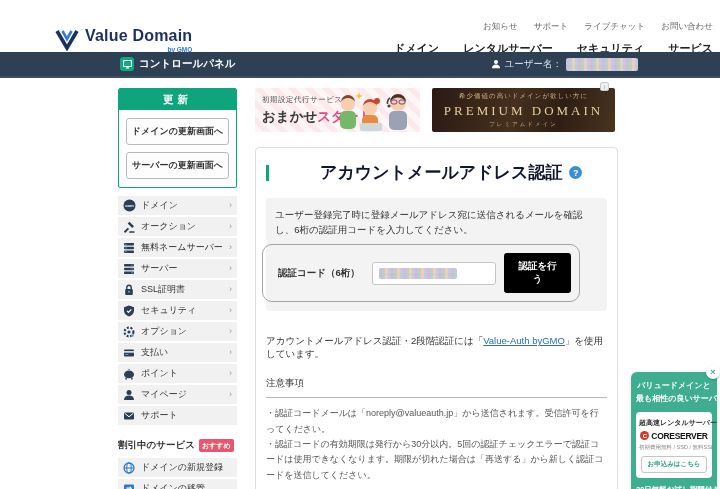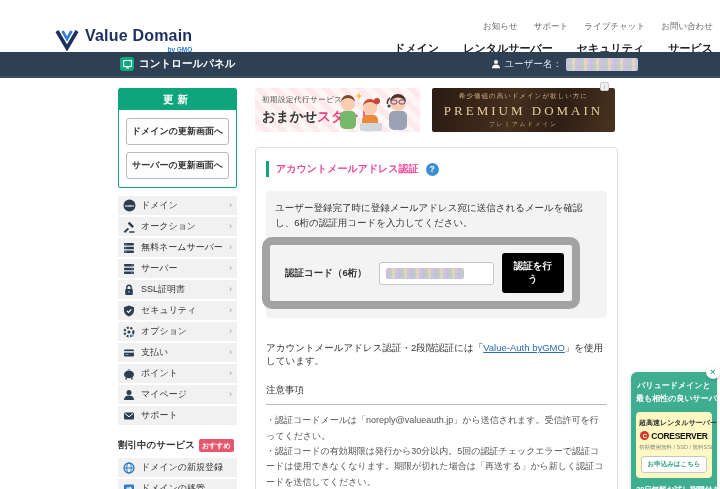--- a/index.html
+++ b/index.html
@@ -71,27 +71,27 @@
   .bp-title { color:#e6cda0; font-family:"Liberation Serif", serif; font-size:13px; letter-spacing:3px; margin-top:2px; }
   .bp-sub { color:#c5a678; font-size:5.5px; letter-spacing:2px; margin-top:2px; }
   .ad-icon { position:absolute; left:345px; top:-6px; width:9px; height:9px; background:#efefef;
     border:1px solid #c9c9c9; border-radius:2px; display:flex; align-items:center; justify-content:center;
     font-size:6px; color:#999; }
 
   .panel { margin-top:15px; width:363px; background:#fff; border:1px solid #ddd; border-radius:4px;
     padding:13px 10px 14px; }
   .heading-row { display:flex; align-items:center; gap:7px; }
   .heading-bar { width:3px; height:16px; background:#0ea57c; }
-  .heading-text { font-size:10px; font-weight:bold; color:#ec4899; }
+  .heading-text { font-size:17px; font-weight:bold; color:#0f172a;margin-left:44px; }
   .help-icon { width:13px; height:13px; border-radius:50%; background:#3d8fd4; color:#fff; font-size:8.5px;
     font-weight:bold; display:flex; align-items:center; justify-content:center; cursor:pointer; }
 
   .graybox { margin-top:14px; background:#f3f3f3; border-radius:4px; padding:10px 9px 9px; }
   .instruction { font-size:9.5px; color:#333; line-height:1.55; }
-  .hl-box { margin:7px 0 0 -13px; width:318px; border:8px solid #a3a3a3; border-radius:10px;
+  .hl-box { margin:7px 0 0 -13px; width:318px; border:1px solid #a3a3a3; border-radius:10px;
     padding:8px 8px; display:flex; align-items:center; }
   .code-label { font-size:9.5px; font-weight:bold; color:#333; white-space:nowrap; margin-left:7px; }
   .code-input { margin-left:12px; width:128px; height:23px; background:#fff; border:1px solid #c5c5c5;
     border-radius:3px; display:flex; align-items:center; padding:0 6px; cursor:text; }
   .code-mask { width:78px; height:11px; }
   .verify-btn { margin-left:8px; height:40px; padding:0 10px; background:#000000; border:none; border-radius:3px;
     color:#fff; font-size:9.5px; font-weight:bold; cursor:pointer; font-family:"Liberation Sans", sans-serif; }
 
   .va-note { margin-top:24px; font-size:9.5px; color:#333; }
   .va-link { color:#2a6db5; text-decoration:underline; cursor:pointer; }
@@ -117,21 +117,21 @@
   .notes-hr { border:none; border-top:1px solid #b9b9b9; margin:7px 0 8px; }
   .note-item { font-size:9px; color:#555; line-height:1.7; }
 
   
   .promo { position:absolute; left:631px; top:372px; width:86px; background:#3fae90; border-radius:6px;
     padding:8px 5px 8px; box-shadow:0 1px 4px rgba(0,0,0,.15); }
   .promo-close { position:absolute; top:-7px; right:-3px; width:14px; height:14px; background:#fff; border-radius:50%;
     color:#3fae90; font-size:9px; font-weight:bold; display:flex; align-items:center; justify-content:center;
     cursor:pointer; box-shadow:0 1px 2px rgba(0,0,0,.25); }
   .promo-t { color:#fff; font-size:8px; font-weight:bold; text-align:center; line-height:1.6; white-space:nowrap; }
-  .promo-card { margin-top:6px; background:#fef9c3; border-radius:4px; padding:6px 3px 5px; text-align:center; }
+  .promo-card { margin-top:6px; background:#ffffff; border-radius:4px; padding:6px 3px 5px; text-align:center; }
   .pc-title { font-size:7px; font-weight:bold; color:#333; white-space:nowrap; }
   .pc-brand { display:flex; align-items:center; justify-content:center; gap:2px; margin-top:3px; }
   .pc-logo { width:9px; height:9px; border-radius:50%; background:#d43a2a; color:#fff; font-size:6px; font-weight:bold;
     display:flex; align-items:center; justify-content:center; }
   .pc-brand-name { font-size:8.5px; font-weight:900; color:#111; letter-spacing:-.3px; }
   .pc-feat { font-size:5.5px; color:#8a8a8a; margin-top:3px; white-space:nowrap; }
   .pc-cta { margin-top:5px; width:94%; background:#fff; border:1px solid #c6c6c6; border-radius:3px;
     color:#2f9e84; font-size:6.5px; font-weight:bold; padding:3px 0; cursor:pointer; font-family:"Liberation Sans", sans-serif; }
   .promo-foot { margin-top:7px; color:#fff; font-size:7.5px; font-weight:bold; text-align:center; white-space:nowrap; }
 

